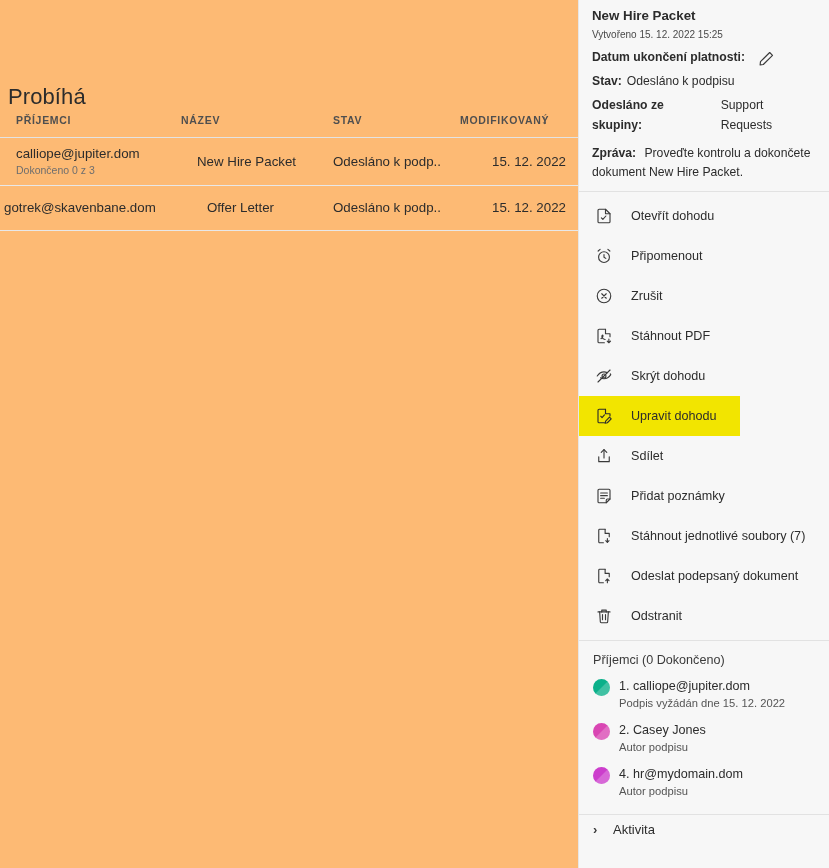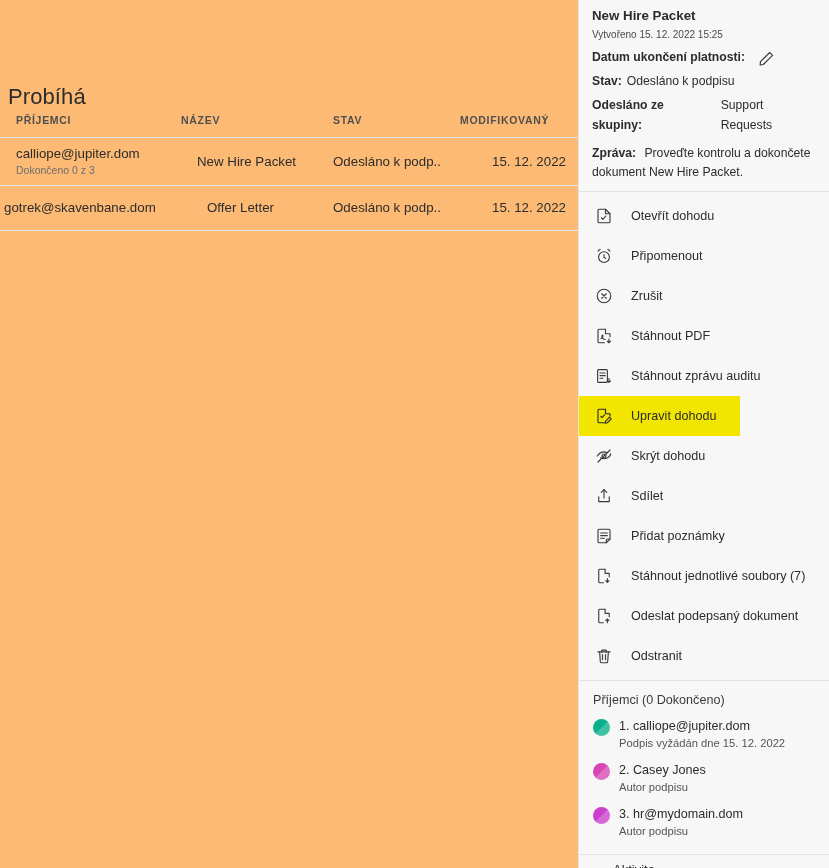--- a/index.html
+++ b/index.html
@@ -275,58 +275,48 @@
           <svg width="18" height="18" viewBox="0 0 24 24" fill="none" stroke="#3a3a3a" stroke-width="1.5" stroke-linecap="round" stroke-linejoin="round">
             <path d="M14 3H5.5A1.5 1.5 0 0 0 4 4.5v15A1.5 1.5 0 0 0 5.5 21h7"></path>
             <path d="M14 3v6h6v4"></path>
             <path d="M8 15.5c1.6-.6 3-3 2.6-4.2-.5-1.3-1.8.2-1.3 2 .6 2 2.6 3.4 4.2 3.3"></path>
             <path d="M18.5 16v5M16.3 18.8l2.2 2.2 2.2-2.2"></path>
           </svg>
         </span>
         <span class="lbl">Stáhnout PDF</span>
       </div>
 
-      <div class="action-item">
-        <span class="ico">
-          <svg width="18" height="18" viewBox="0 0 24 24" fill="none" stroke="#3a3a3a" stroke-width="1.5" stroke-linecap="round" stroke-linejoin="round">
-            <rect x="3.5" y="3.5" width="13" height="17" rx="1.3"></rect>
-            <path d="M6.6 8h7M6.6 11.5h7M6.6 15h4"></path>
-            <path d="M18.6 15v5.6M16.4 18.4l2.2 2.2 2.2-2.2"></path>
-          </svg>
-        </span>
-        <span class="lbl">Stáhnout zprávu auditu</span>
+
+      <div class="action-item">
+        <span class="ico">
+          <svg width="18" height="18" viewBox="0 0 24 24" fill="none" stroke="#3a3a3a" stroke-width="1.5" stroke-linecap="round" stroke-linejoin="round">
+            <path d="M3 12s3.6-5.5 9-5.5c1.5 0 2.8.4 4 1"></path>
+            <path d="M20.4 9.2c.4.5.6 1 .6 1 0 0-3.6 5.5-9 5.5-1.8 0-3.4-.6-4.6-1.4"></path>
+            <circle cx="12" cy="12" r="2.6"></circle>
+            <path d="M4 20L20 4"></path>
+          </svg>
+        </span>
+        <span class="lbl">Skrýt dohodu</span>
       </div>
 
       <div class="action-item highlighted">
         <span class="ico">
           <svg width="18" height="18" viewBox="0 0 24 24" fill="none" stroke="#2c2c2c" stroke-width="1.5" stroke-linecap="round" stroke-linejoin="round">
             <path d="M14 3H5.5A1.5 1.5 0 0 0 4 4.5v15A1.5 1.5 0 0 0 5.5 21h7"></path>
             <path d="M14 3v6h6v3"></path>
             <path d="M7.6 12.3l1.8 1.8 3.2-3.6"></path>
             <path d="M19.3 13.6l2.3 2.3-5.1 5.1-3 .7.7-3z"></path>
           </svg>
         </span>
         <span class="lbl">Upravit dohodu</span>
       </div>
 
       <div class="action-item">
         <span class="ico">
           <svg width="18" height="18" viewBox="0 0 24 24" fill="none" stroke="#3a3a3a" stroke-width="1.5" stroke-linecap="round" stroke-linejoin="round">
-            <path d="M3 12s3.6-5.5 9-5.5c1.5 0 2.8.4 4 1"></path>
-            <path d="M20.4 9.2c.4.5.6 1 .6 1 0 0-3.6 5.5-9 5.5-1.8 0-3.4-.6-4.6-1.4"></path>
-            <circle cx="12" cy="12" r="2.6"></circle>
-            <path d="M4 20L20 4"></path>
-          </svg>
-        </span>
-        <span class="lbl">Skrýt dohodu</span>
-      </div>
-
-      <div class="action-item">
-        <span class="ico">
-          <svg width="18" height="18" viewBox="0 0 24 24" fill="none" stroke="#3a3a3a" stroke-width="1.5" stroke-linecap="round" stroke-linejoin="round">
             <path d="M5 13v6.5h14V13"></path>
             <path d="M12 3.5v11"></path>
               <path d="M8.3 7.2L12 3.5l3.7 3.7"></path>
           </svg>
         </span>
         <span class="lbl">Sdílet</span>
       </div>
 
       <div class="action-item">
         <span class="ico">
@@ -392,21 +382,21 @@
         <span class="avatar" style="background:#d946b3"></span>
         <span class="rcp-text">
           <span class="rcp-name">2. Casey Jones</span>
           <span class="rcp-sub" style="display:block">Autor podpisu</span>
         </span>
       </div>
 
       <div class="recipient">
         <span class="avatar" style="background:#cc3ecc"></span>
         <span class="rcp-text">
-          <span class="rcp-name">3. hr@mydomain.dom</span>
+          <span class="rcp-name">4. hr@mydomain.dom</span>
           <span class="rcp-sub" style="display:block">Autor podpisu</span>
         </span>
       </div>
     </div>
 
     <div class="divider"></div>
 
     <div id="activity-row">
       <span class="chev">›</span>
       <span class="activity-label">Aktivita</span>

